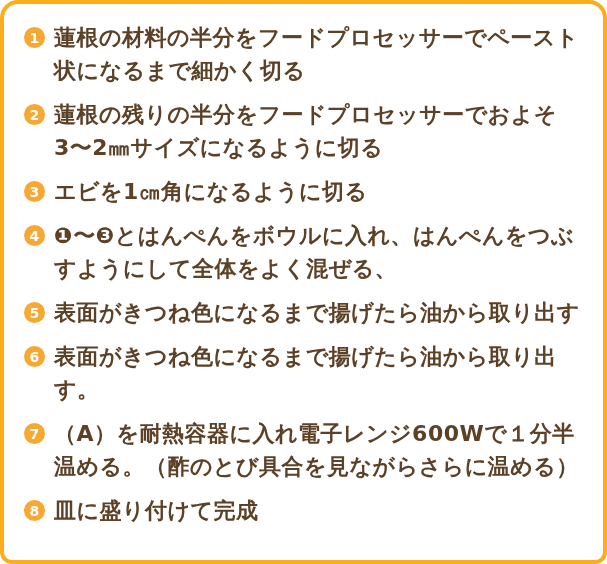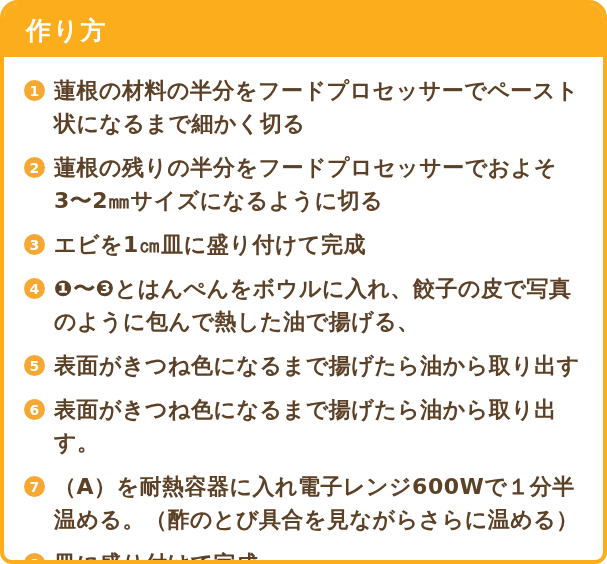--- a/index.html
+++ b/index.html
@@ -69,42 +69,39 @@
   }
   .step-text{
     flex:1 1 auto;
     min-width:0;
   }
 </style>
 </head>
 <body>
 
 <div class="card">
-  <div class="card-header">
-    <h2 class="card-title">作り方</h2>
-  </div>
   <ol class="steps" id="steps-list">
   <li class="step">
     <span class="badge">1</span>
     <span class="step-text">蓮根の材料の半分をフードプロセッサーでペースト状になるまで細かく切る</span>
   </li>
 
   <li class="step">
     <span class="badge">2</span>
     <span class="step-text">蓮根の残りの半分をフードプロセッサーでおよそ3〜2㎜サイズになるように切る</span>
   </li>
 
   <li class="step">
     <span class="badge">3</span>
-    <span class="step-text">エビを1㎝皿に盛り付けて完成</span>
+    <span class="step-text">エビを1㎝角になるように切る</span>
   </li>
 
   <li class="step">
     <span class="badge">4</span>
-    <span class="step-text">❶〜❸とはんぺんをボウルに入れ、餃子の皮で写真のように包んで熱した油で揚げる、</span>
+    <span class="step-text">❶〜❸とはんぺんをボウルに入れ、はんぺんをつぶすようにして全体をよく混ぜる、</span>
   </li>
 
   <li class="step">
     <span class="badge">5</span>
     <span class="step-text">表面がきつね色になるまで揚げたら油から取り出す</span>
   </li>
 
   <li class="step">
     <span class="badge">6</span>
     <span class="step-text">表面がきつね色になるまで揚げたら油から取り出す。</span>

